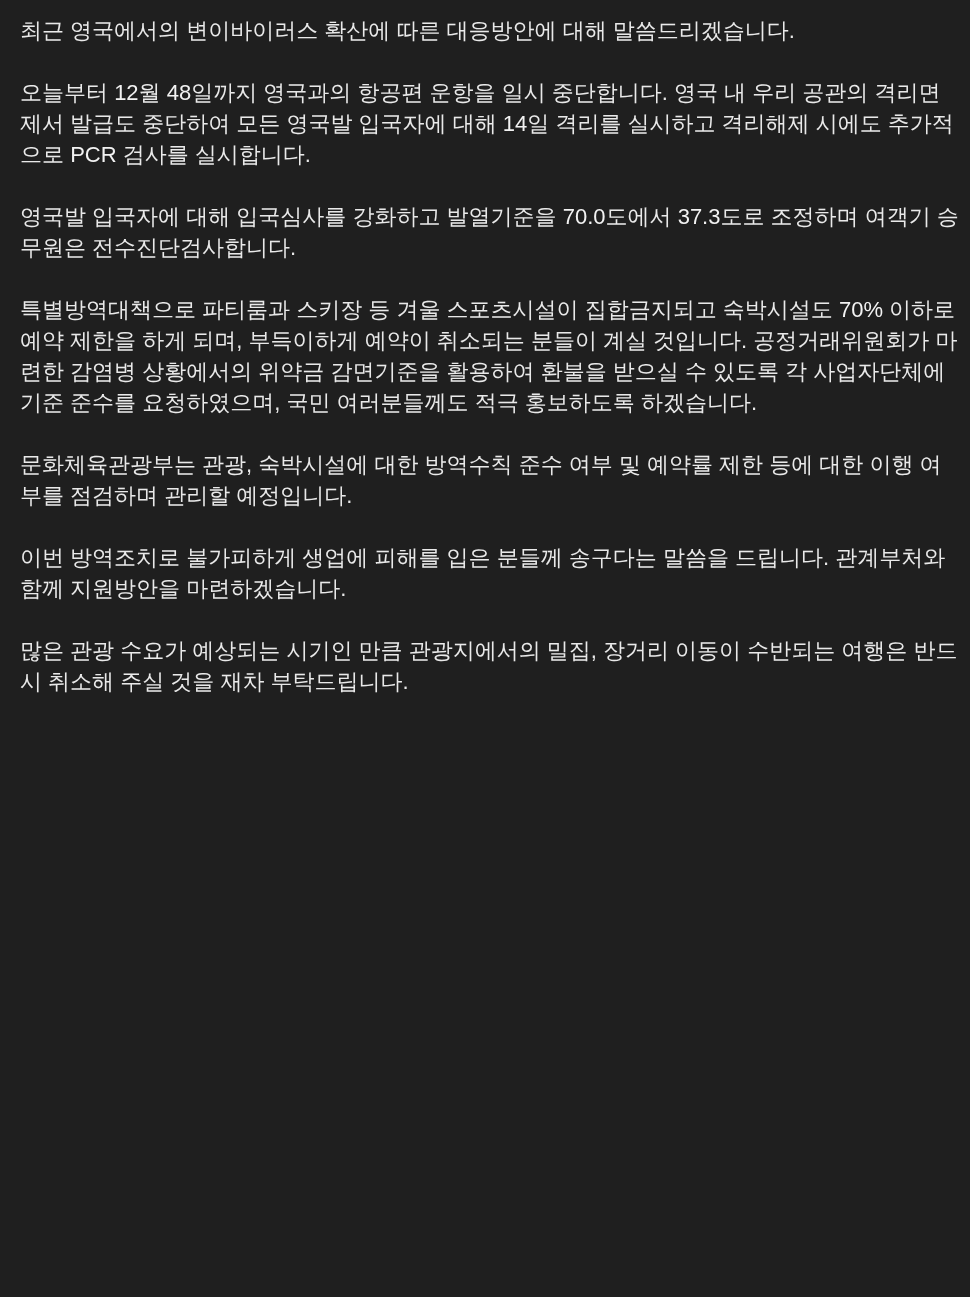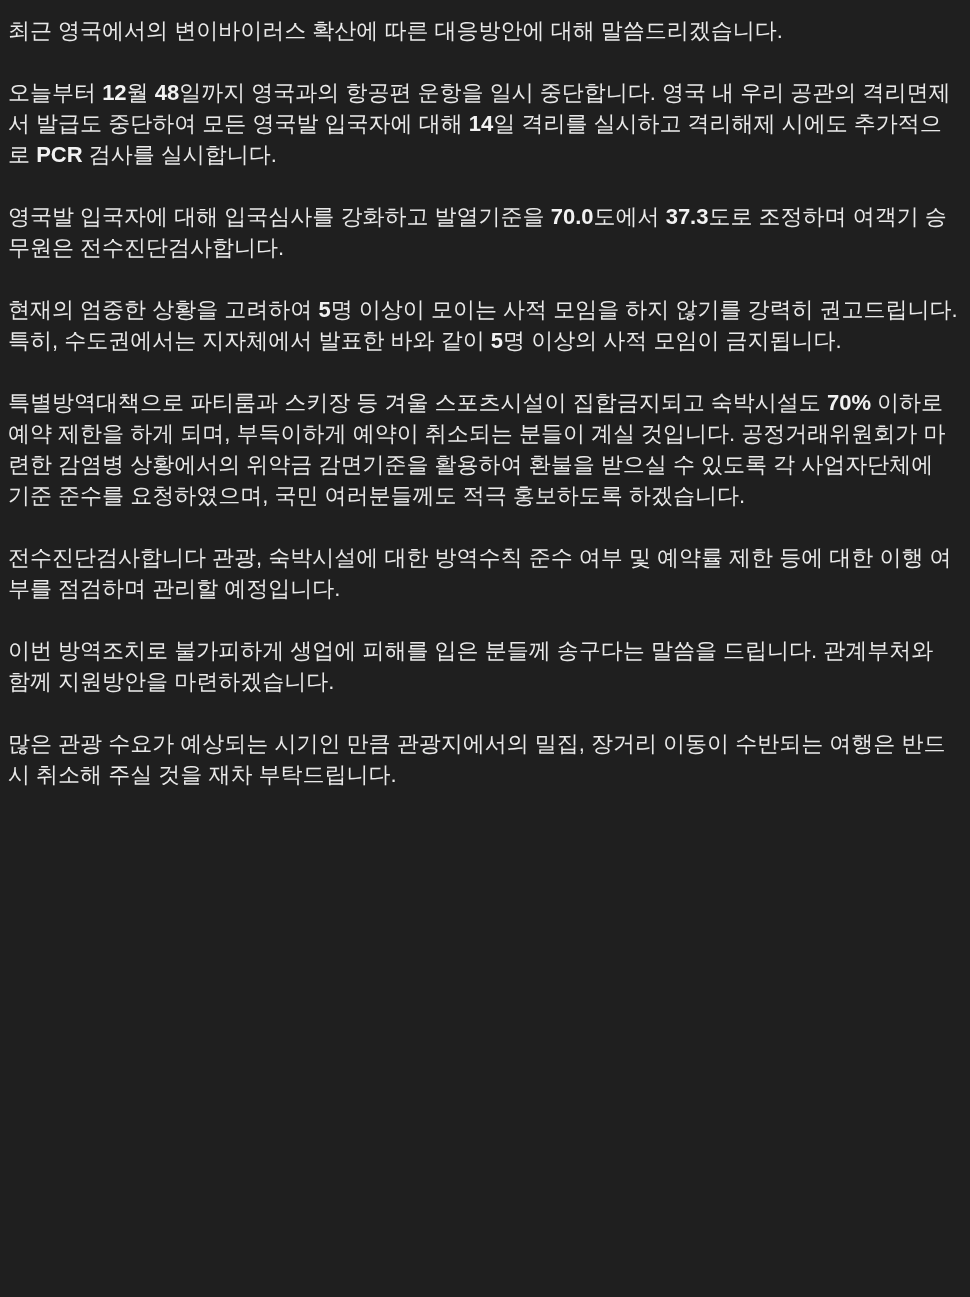--- a/index.html
+++ b/index.html
@@ -7,51 +7,50 @@
     padding: 0;
     background: #1f1f1f;
   }
   .screen {
     position: relative;
     width: 970px;
     height: 1297px;
     box-sizing: border-box;
     background: #1f1f1f;
     overflow: hidden;
-    padding: 15px 10px 0 8px;
+    padding: 15px 10px 0 20px;
     font-family: "Liberation Sans", "DejaVu Sans", sans-serif;
     color: #e9e9e9;
   }
   .transcript {
     width: 100%;
   }
   .para {
     margin: 0 0 31px 0;
     font-size: 22px;
     line-height: 31px;
     font-weight: 400;
     color: #e9e9e9;
     word-break: break-all;
     overflow-wrap: break-word;
     white-space: normal;
     letter-spacing: 0;
     -webkit-font-smoothing: antialiased;
   }
   .para b {
-    font-weight: 700;
+    font-weight: 400;
     color: #f2f2f2;
   }
 </style>
 </head>
 <body>
 
 <div class="screen">
   <div class="transcript">
     <p class="para">최근 영국에서의 변이바이러스 확산에 따른 대응방안에 대해 말씀드리겠습니다.</p>
     <p class="para">오늘부터 <b>12</b>월 <b>48</b>일까지 영국과의 항공편 운항을 일시 중단합니다. 영국 내 우리 공관의 격리면제서 발급도 중단하여 모든 영국발 입국자에 대해 <b>14</b>일 격리를 실시하고 격리해제 시에도 추가적으로 <b>PCR</b> 검사를 실시합니다.</p>
     <p class="para">영국발 입국자에 대해 입국심사를 강화하고 발열기준을 <b>70.0</b>도에서 <b>37.3</b>도로 조정하며 여객기 승무원은 전수진단검사합니다.</p>
-    <p class="para">현재의 엄중한 상황을 고려하여 <b>5</b>명 이상이 모이는 사적 모임을 하지 않기를 강력히 권고드립니다. 특히, 수도권에서는 지자체에서 발표한 바와 같이 <b>5</b>명 이상의 사적 모임이 금지됩니다.</p>
     <p class="para">특별방역대책으로 파티룸과 스키장 등 겨울 스포츠시설이 집합금지되고 숙박시설도 <b>70%</b> 이하로 예약 제한을 하게 되며, 부득이하게 예약이 취소되는 분들이 계실 것입니다. 공정거래위원회가 마련한 감염병 상황에서의 위약금 감면기준을 활용하여 환불을 받으실 수 있도록 각 사업자단체에 기준 준수를 요청하였으며, 국민 여러분들께도 적극 홍보하도록 하겠습니다.</p>
-    <p class="para">전수진단검사합니다 관광, 숙박시설에 대한 방역수칙 준수 여부 및 예약률 제한 등에 대한 이행 여부를 점검하며 관리할 예정입니다.</p>
+    <p class="para">문화체육관광부는 관광, 숙박시설에 대한 방역수칙 준수 여부 및 예약률 제한 등에 대한 이행 여부를 점검하며 관리할 예정입니다.</p>
     <p class="para">이번 방역조치로 불가피하게 생업에 피해를 입은 분들께 송구다는 말씀을 드립니다. 관계부처와 함께 지원방안을 마련하겠습니다.</p>
     <p class="para">많은 관광 수요가 예상되는 시기인 만큼 관광지에서의 밀집, 장거리 이동이 수반되는 여행은 반드시 취소해 주실 것을 재차 부탁드립니다.</p>
   </div>
 </div>
 
 </body></html>

